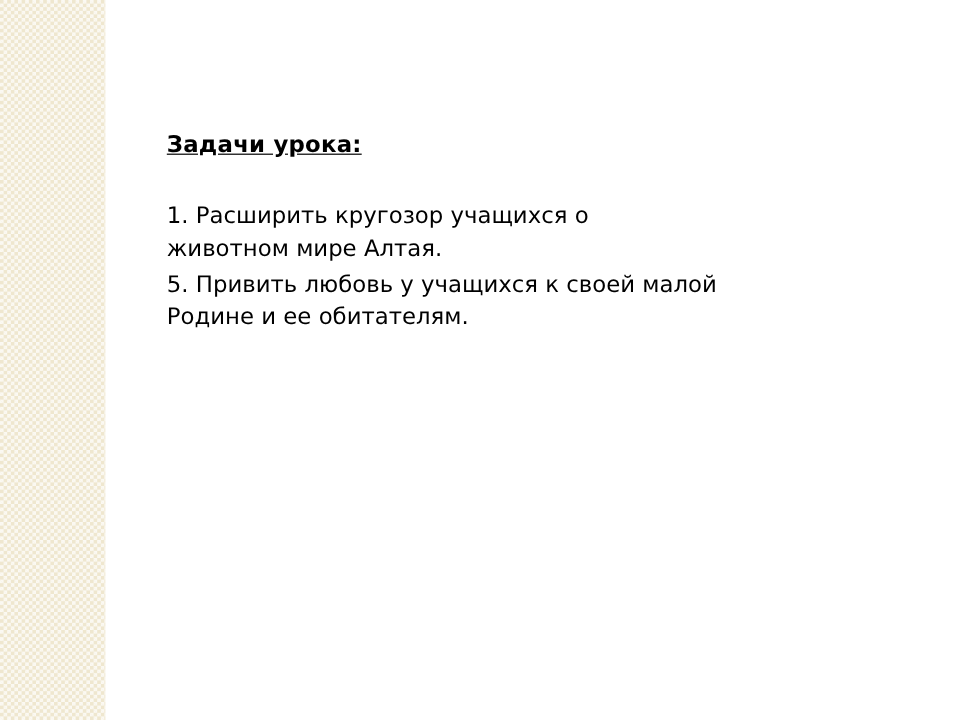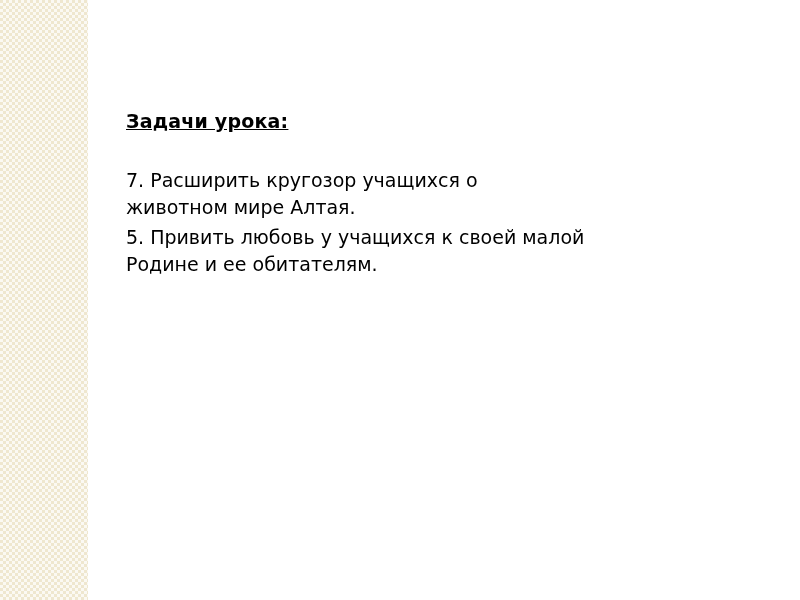--- a/index.html
+++ b/index.html
@@ -37,21 +37,21 @@
   .band-edge {
     position: absolute;
     left: 88px;
     top: 0;
     width: 2px;
     height: 600px;
     background: #ffffff;
   }
   .content {
     position: absolute;
-    left: 126px;
+    left: 139px;
     top: 110px;
     width: 640px;
   }
   .lesson-heading {
     font-size: 19px;
     font-weight: bold;
     color: #000000;
     text-decoration: underline;
     letter-spacing: 0.2px;
     margin: 0 0 34px 0;
@@ -78,20 +78,20 @@
 
 <div class="slide">
 
   <div class="left-band"></div>
   <div class="band-edge"></div>
 
   <div class="content">
     <div class="lesson-heading">Задачи урока:</div>
 
     <ul class="goal-list">
-      <li class="goal-item">7. Расширить кругозор учащихся о
+      <li class="goal-item">1. Расширить кругозор учащихся о
             животном мире Алтая.</li>
       <li class="goal-item second">5. Привить любовь у учащихся к своей малой
        Родине и ее обитателям.</li>
     </ul>
   </div>
 
 </div>
 
 </body></html>

